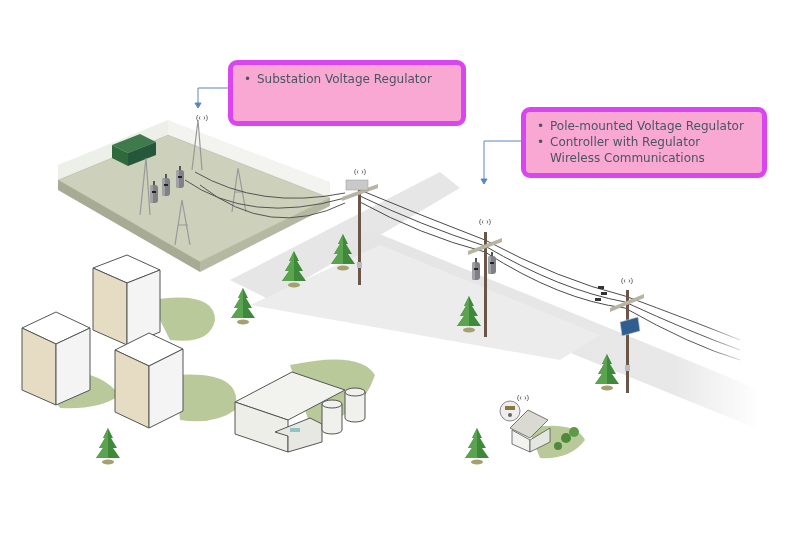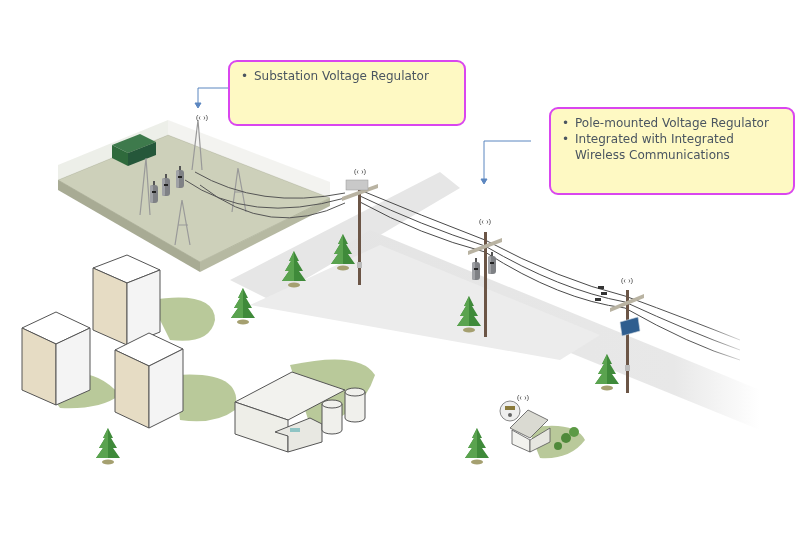--- a/index.html
+++ b/index.html
@@ -1,23 +1,23 @@
 <!DOCTYPE html>
 <html><head>
 <meta charset="utf-8">
 <style>
   html,body{margin:0;padding:0;background:#ffffff;}
   body{width:800px;height:533px;position:relative;overflow:hidden;font-family:"DejaVu Sans",sans-serif;}
   #scene{position:absolute;left:0;top:0;width:800px;height:533px;}
-  .callout{position:absolute;background:#fef9c3;border:2px solid #d946ef;border-radius:9px;box-sizing:border-box;color:#4a5560;font-size:12px;line-height:16px;padding:6px 8px 6px 10px;}
+  .callout{position:absolute;background:#f9a8d4;border:5px solid #d946ef;border-radius:9px;box-sizing:border-box;color:#4a5560;font-size:12px;line-height:16px;padding:6px 8px 6px 10px;}
   .callout ul{margin:0;padding:0;list-style:none;}
   .callout li{position:relative;padding-left:14px;}
   .callout li::before{content:"•";position:absolute;left:1px;top:0;color:#4a5560;}
   #callout-1{left:228px;top:60px;width:238px;height:66px;}
-  #callout-2{left:549px;top:107px;width:246px;height:88px;}
+  #callout-2{left:521px;top:107px;width:246px;height:71px;}
 </style>
 </head>
 <body>
 
 <svg id="scene" viewBox="0 0 800 533" xmlns="http://www.w3.org/2000/svg">
   <defs>
     <linearGradient id="roadFade" x1="0" y1="0" x2="1" y2="0">
       <stop offset="0" stop-color="#e4e4e4"></stop>
       <stop offset="0.8" stop-color="#e8e8e8"></stop>
       <stop offset="1" stop-color="#ffffff"></stop>
@@ -199,15 +199,15 @@
 
 <div class="callout" id="callout-1">
   <ul>
     <li>Substation Voltage Regulator</li>
   </ul>
 </div>
 
 <div class="callout" id="callout-2">
   <ul>
     <li>Pole-mounted Voltage Regulator</li>
-    <li>Integrated with Integrated Wireless Communications</li>
+    <li>Controller with Regulator Wireless Communications</li>
   </ul>
 </div>
 
 </body></html>

